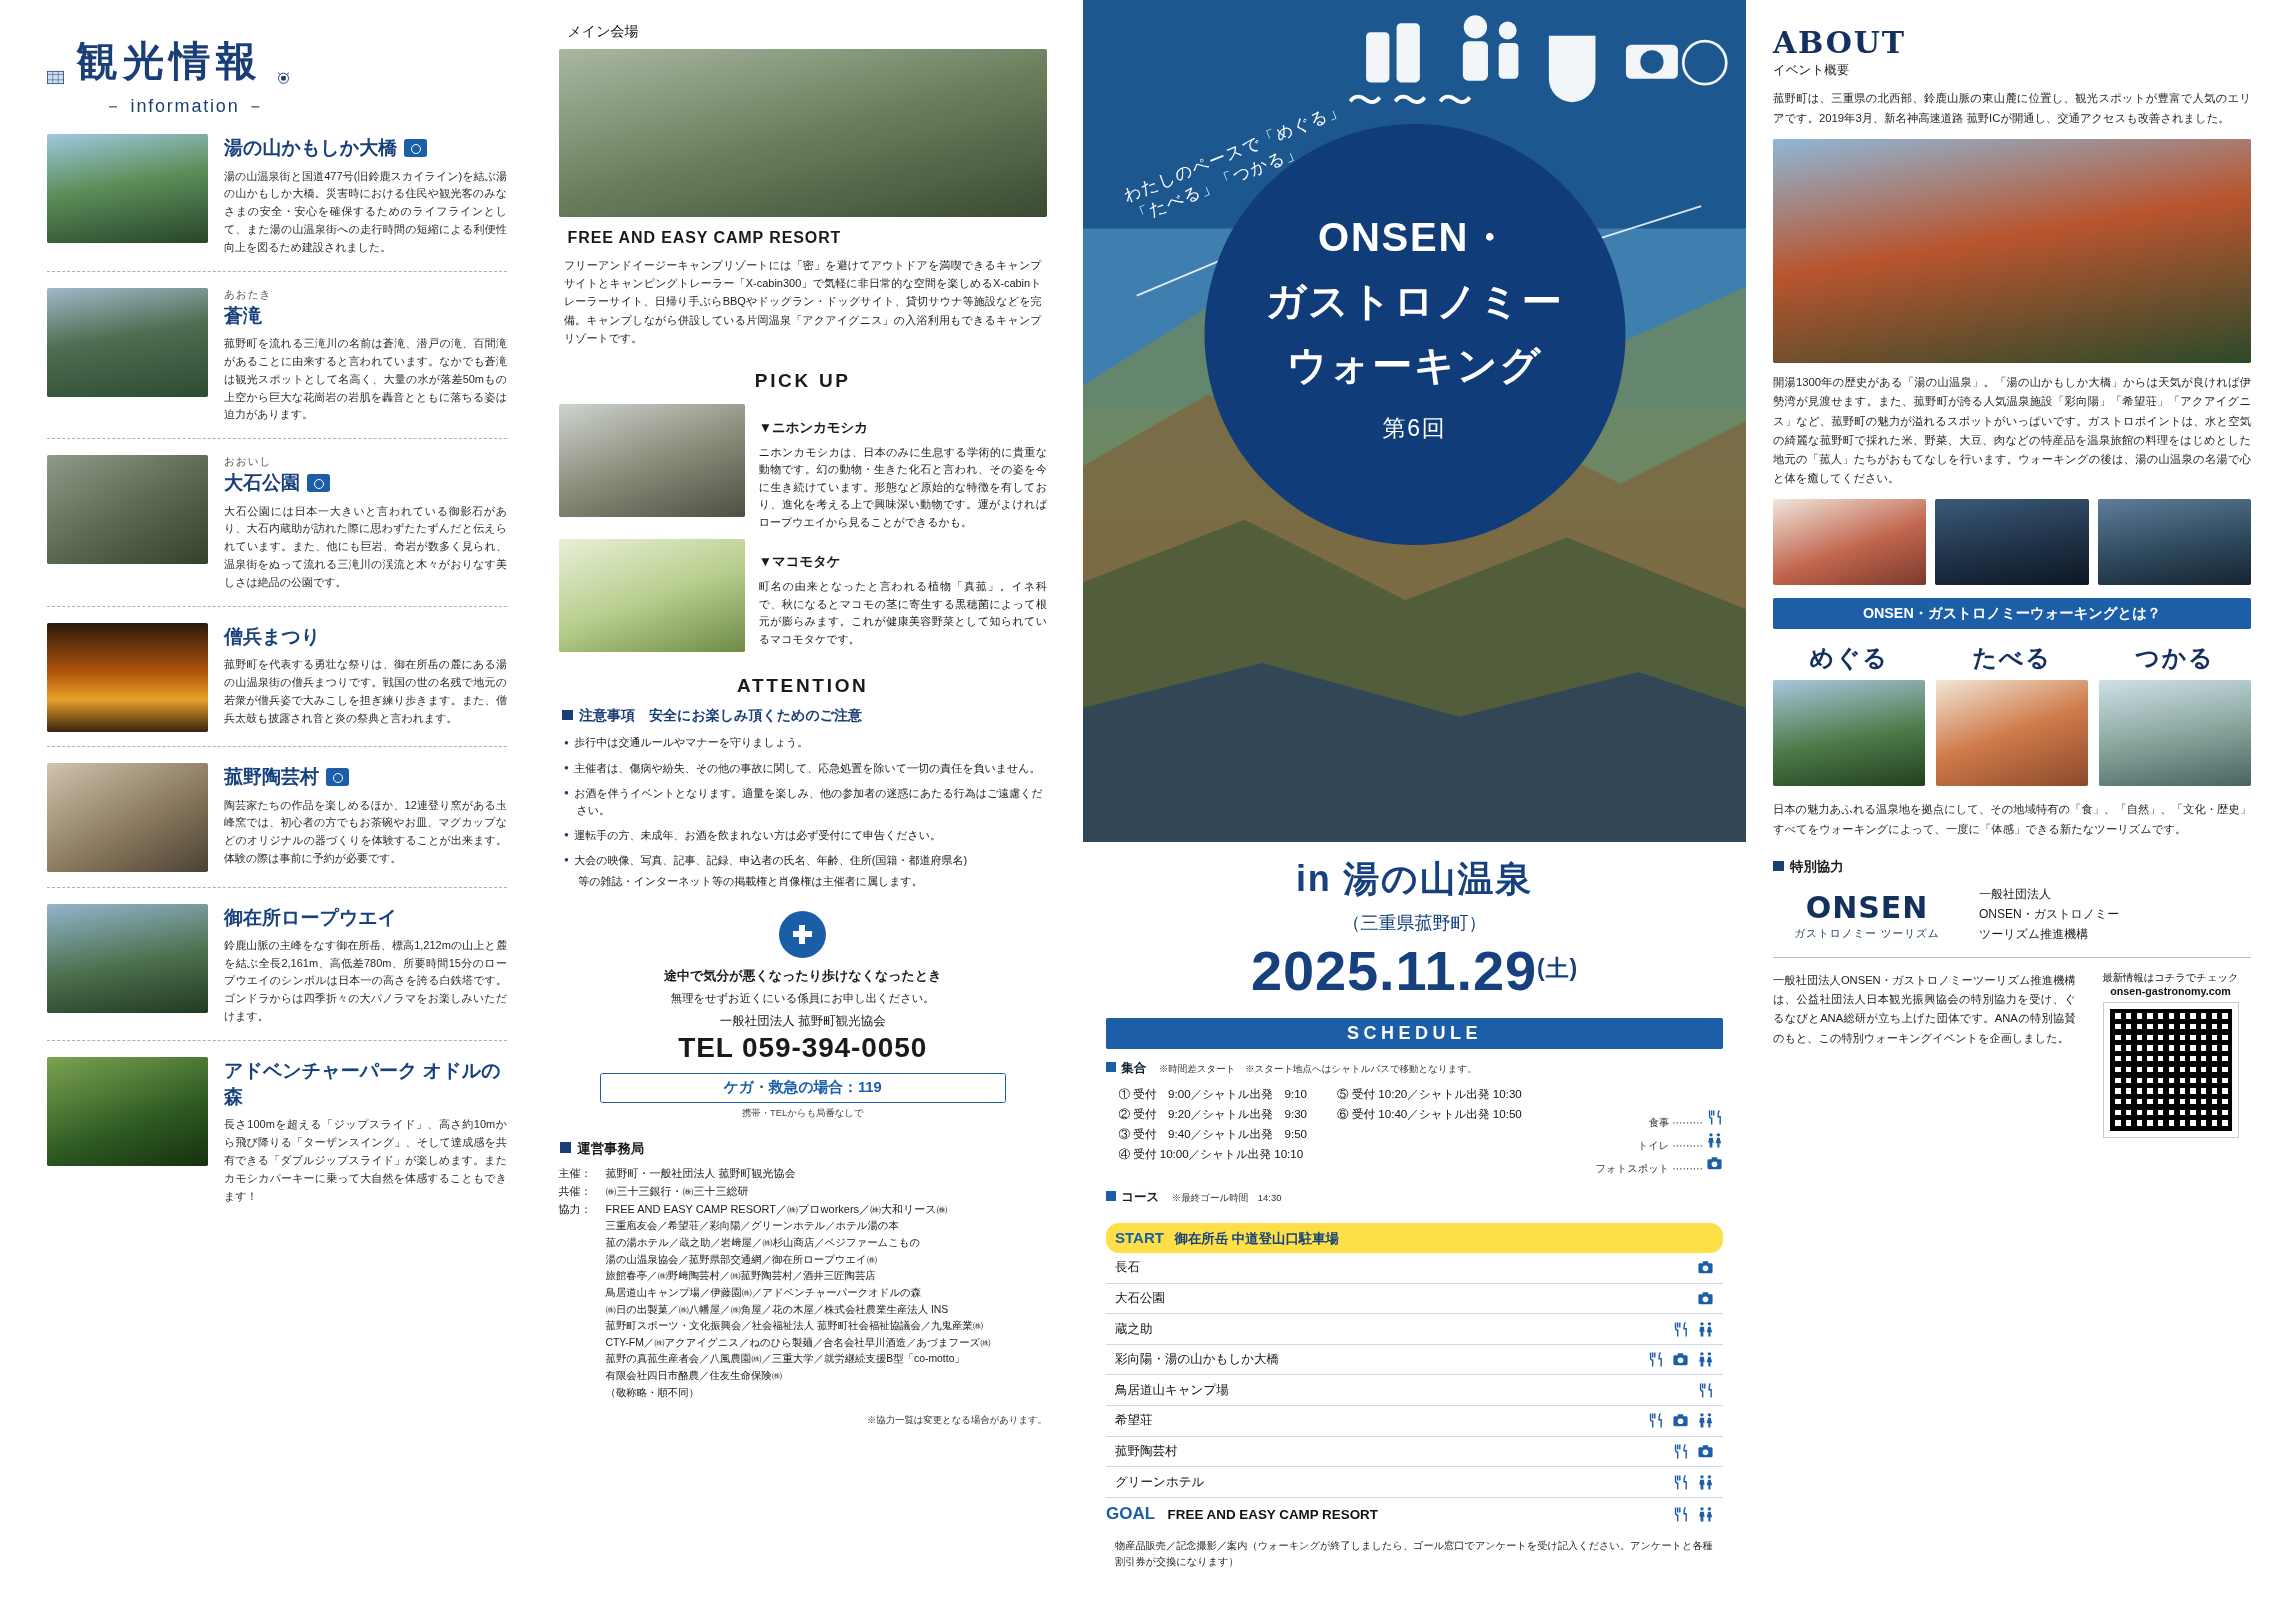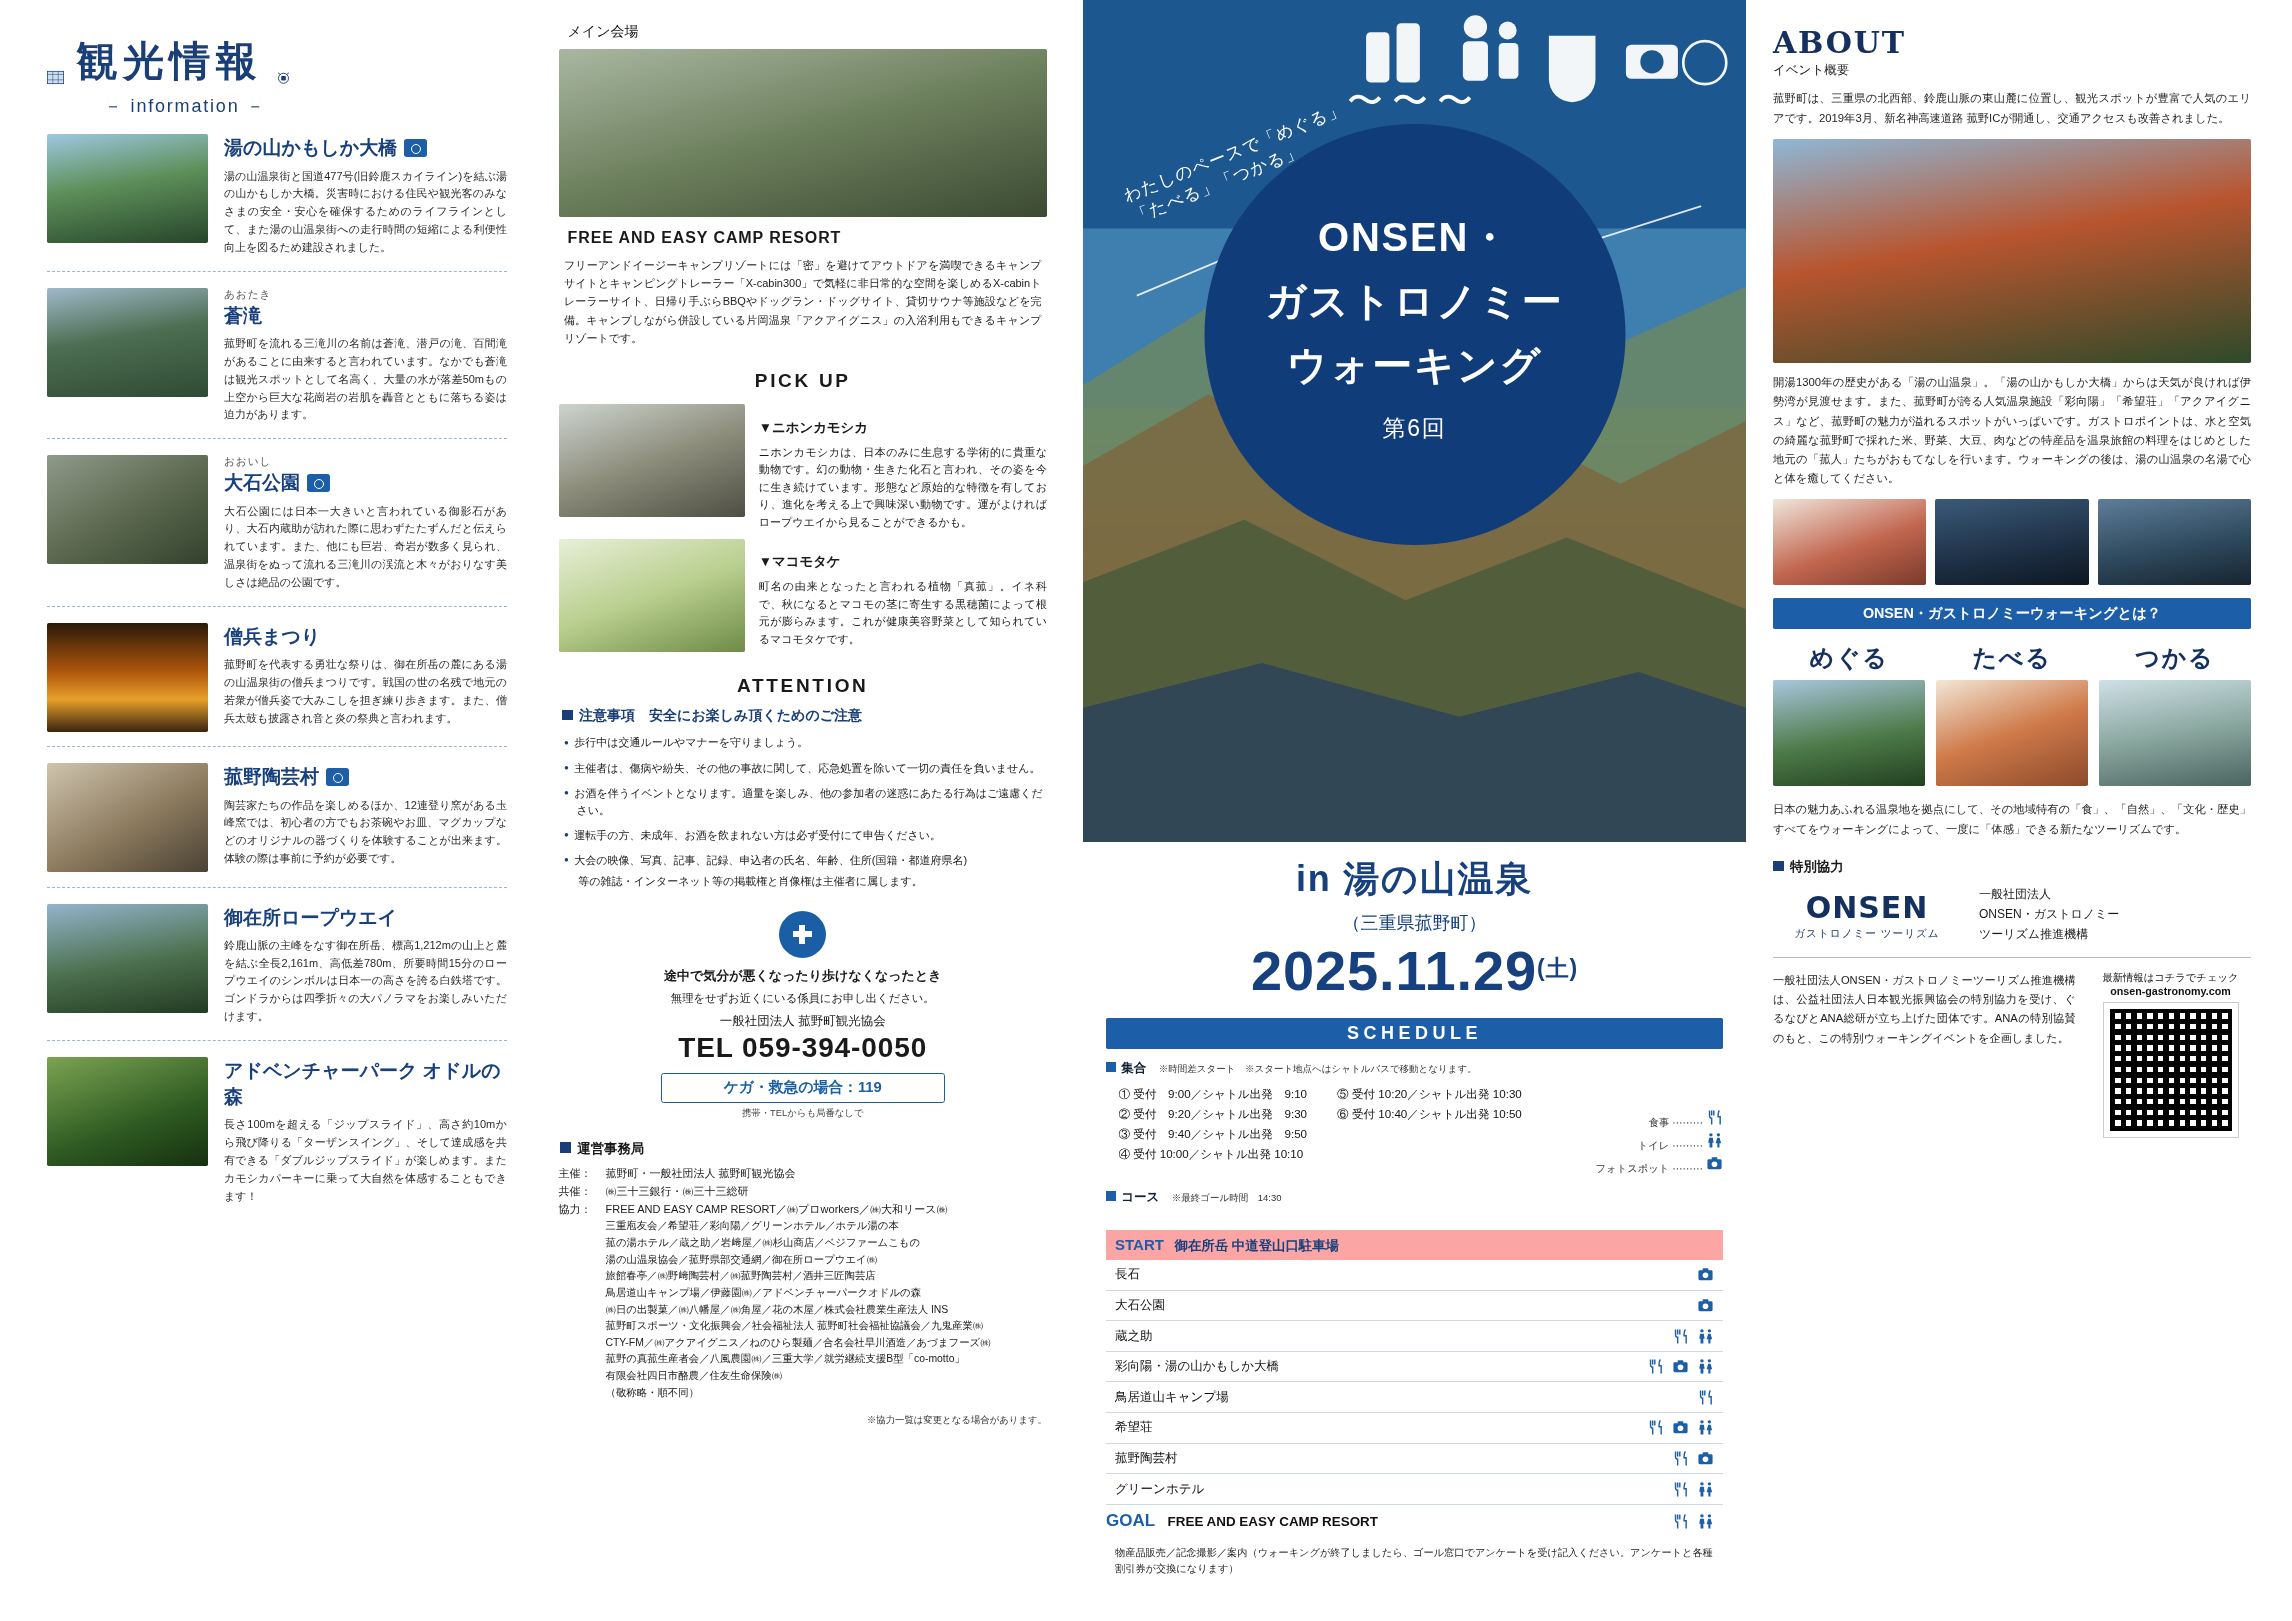--- a/index.html
+++ b/index.html
@@ -48,21 +48,21 @@
   .att-li:before { content:"●"; color:#1a3f77; font-size:8px; margin-right:5.4px; vertical-align:1.8px;}
   .att-note { font-size:11px; line-height:1.5; margin:-3.6px 0 0 19.7px; }
   .cross { width:47px; height:47px; border-radius:50%; background:#1a5fa5; margin:21.5px auto 9px; position:relative; }
   .cross:before, .cross:after { content:""; position:absolute; background:#fff; }
   .cross:before { width:19.7px; height:6.3px; left:13.4px; top:19.7px; }
   .cross:after { width:6.3px; height:19.7px; left:19.7px; top:13.4px; }
   .emg-t { text-align:center; font-size:13px; font-weight:bold; }
   .emg-s { text-align:center; font-size:11.3px; margin-top:5.4px; }
   .emg-org { text-align:center; font-size:12.5px; margin-top:7.2px; }
   .tel { text-align:center; font-size:28px; font-weight:bold; letter-spacing:0.9px; margin-top:1.8px; }
-  .kega { margin:9px auto 0; width:284px; border:1.8px solid #1a5fa5; color:#1a5fa5; text-align:center; font-size:14.8px; font-weight:bold; padding:4.5px 0; border-radius:2.7px; }
+  .kega { margin:9px auto 0; width:406px; border:1.8px solid #1a5fa5; color:#1a5fa5; text-align:center; font-size:14.8px; font-weight:bold; padding:4.5px 0; border-radius:2.7px; }
   .kega-note { text-align:center; font-size:9.4px; color:#444; margin-top:4.5px; }
   .org-h { font-size:13.4px; font-weight:bold; margin:19.7px 0 7.2px 1.8px; }
   .org-h .sq { display:inline-block; width:10.7px; height:10.7px; background:#1a3f77; margin-right:6.3px; }
   .org-line { font-size:11px; line-height:1.62; }
   .org-line .k { display:inline-block; width:47px; }
   .coop { font-size:10.4px; line-height:1.6; margin-left:47px; }
   .foot-note { font-size:9.4px; text-align:right; margin-top:12.5px; color:#333; }
 
   
   .col3 { width:663px; position:relative; color:#fff; }
@@ -82,21 +82,21 @@
   .p-pref { font-size:18px; color:#16407e; margin-top:7.2px; }
   .p-date { font-size:56px; font-weight:bold; color:#16407e; margin-top:3.6px; letter-spacing:0.9px; }
   .p-date .sat { font-size:23px; vertical-align:14.3px;}
   .p-where { font-size:18px; color:#16407e; margin-top:5.4px; }
   .sched-bar { background:#1c5fa8; color:#fff; text-align:center; font-size:18px; letter-spacing:4.5px; font-weight:bold; padding:5.4px 0; margin:14.3px 23px 0; border-radius:1.8px; }
   .sched-box { margin:10.7px 23px 0; color:#111; text-align:left; font-size:11px; }
   .sq-h { font-size:12.5px; font-weight:bold; color:#123; }
   .sq-h .sq { display:inline-block; width:9.9px; height:9.9px; background:#1c5fa8; margin-right:5.4px; }
   .sq-note { font-size:9.5px; color:#333; margin-left:9px; font-weight:normal;}
   .times { display:flex; gap:30px; margin:7.2px 0 0 12.5px; font-size:11.6px; line-height:1.72; }
-  .course-start, .course-goal { background:#fca5a5; padding:5.4px 9px; font-size:13.4px; font-weight:bold; color:#16407e; margin-top:24px; }
+  .course-start, .course-goal { background:#fde047; padding:5.4px 9px; font-size:13.4px; font-weight:bold; color:#16407e; margin-top:17px;border-radius:13px; }
   .crow { display:flex; align-items:center; border-bottom:0.9px solid #cfd9e4; padding:6.3px 9px; font-size:12.5px; color:#111; }
   .crow .nm { flex:1; }
   .crow .ic { display:flex; gap:8px; align-items:center; }
   .goal-desc { font-size:10.2px; line-height:1.6; color:#222; margin:7.2px 9px 0; }
 
   
   .col4 { width:546px; padding:25px 41px 9px 27px; }
   .about-t { font-size:30px; font-weight:bold; letter-spacing:1.8px; color:#14305e; font-family:"DejaVu Serif", serif;}
   .about-s { font-size:12.5px; color:#222; margin:1.8px 0 10.7px; }
   .about-p { font-size:11.3px; line-height:1.7; text-align:justify; color:#1f1f1f; margin-bottom:10.7px;}

